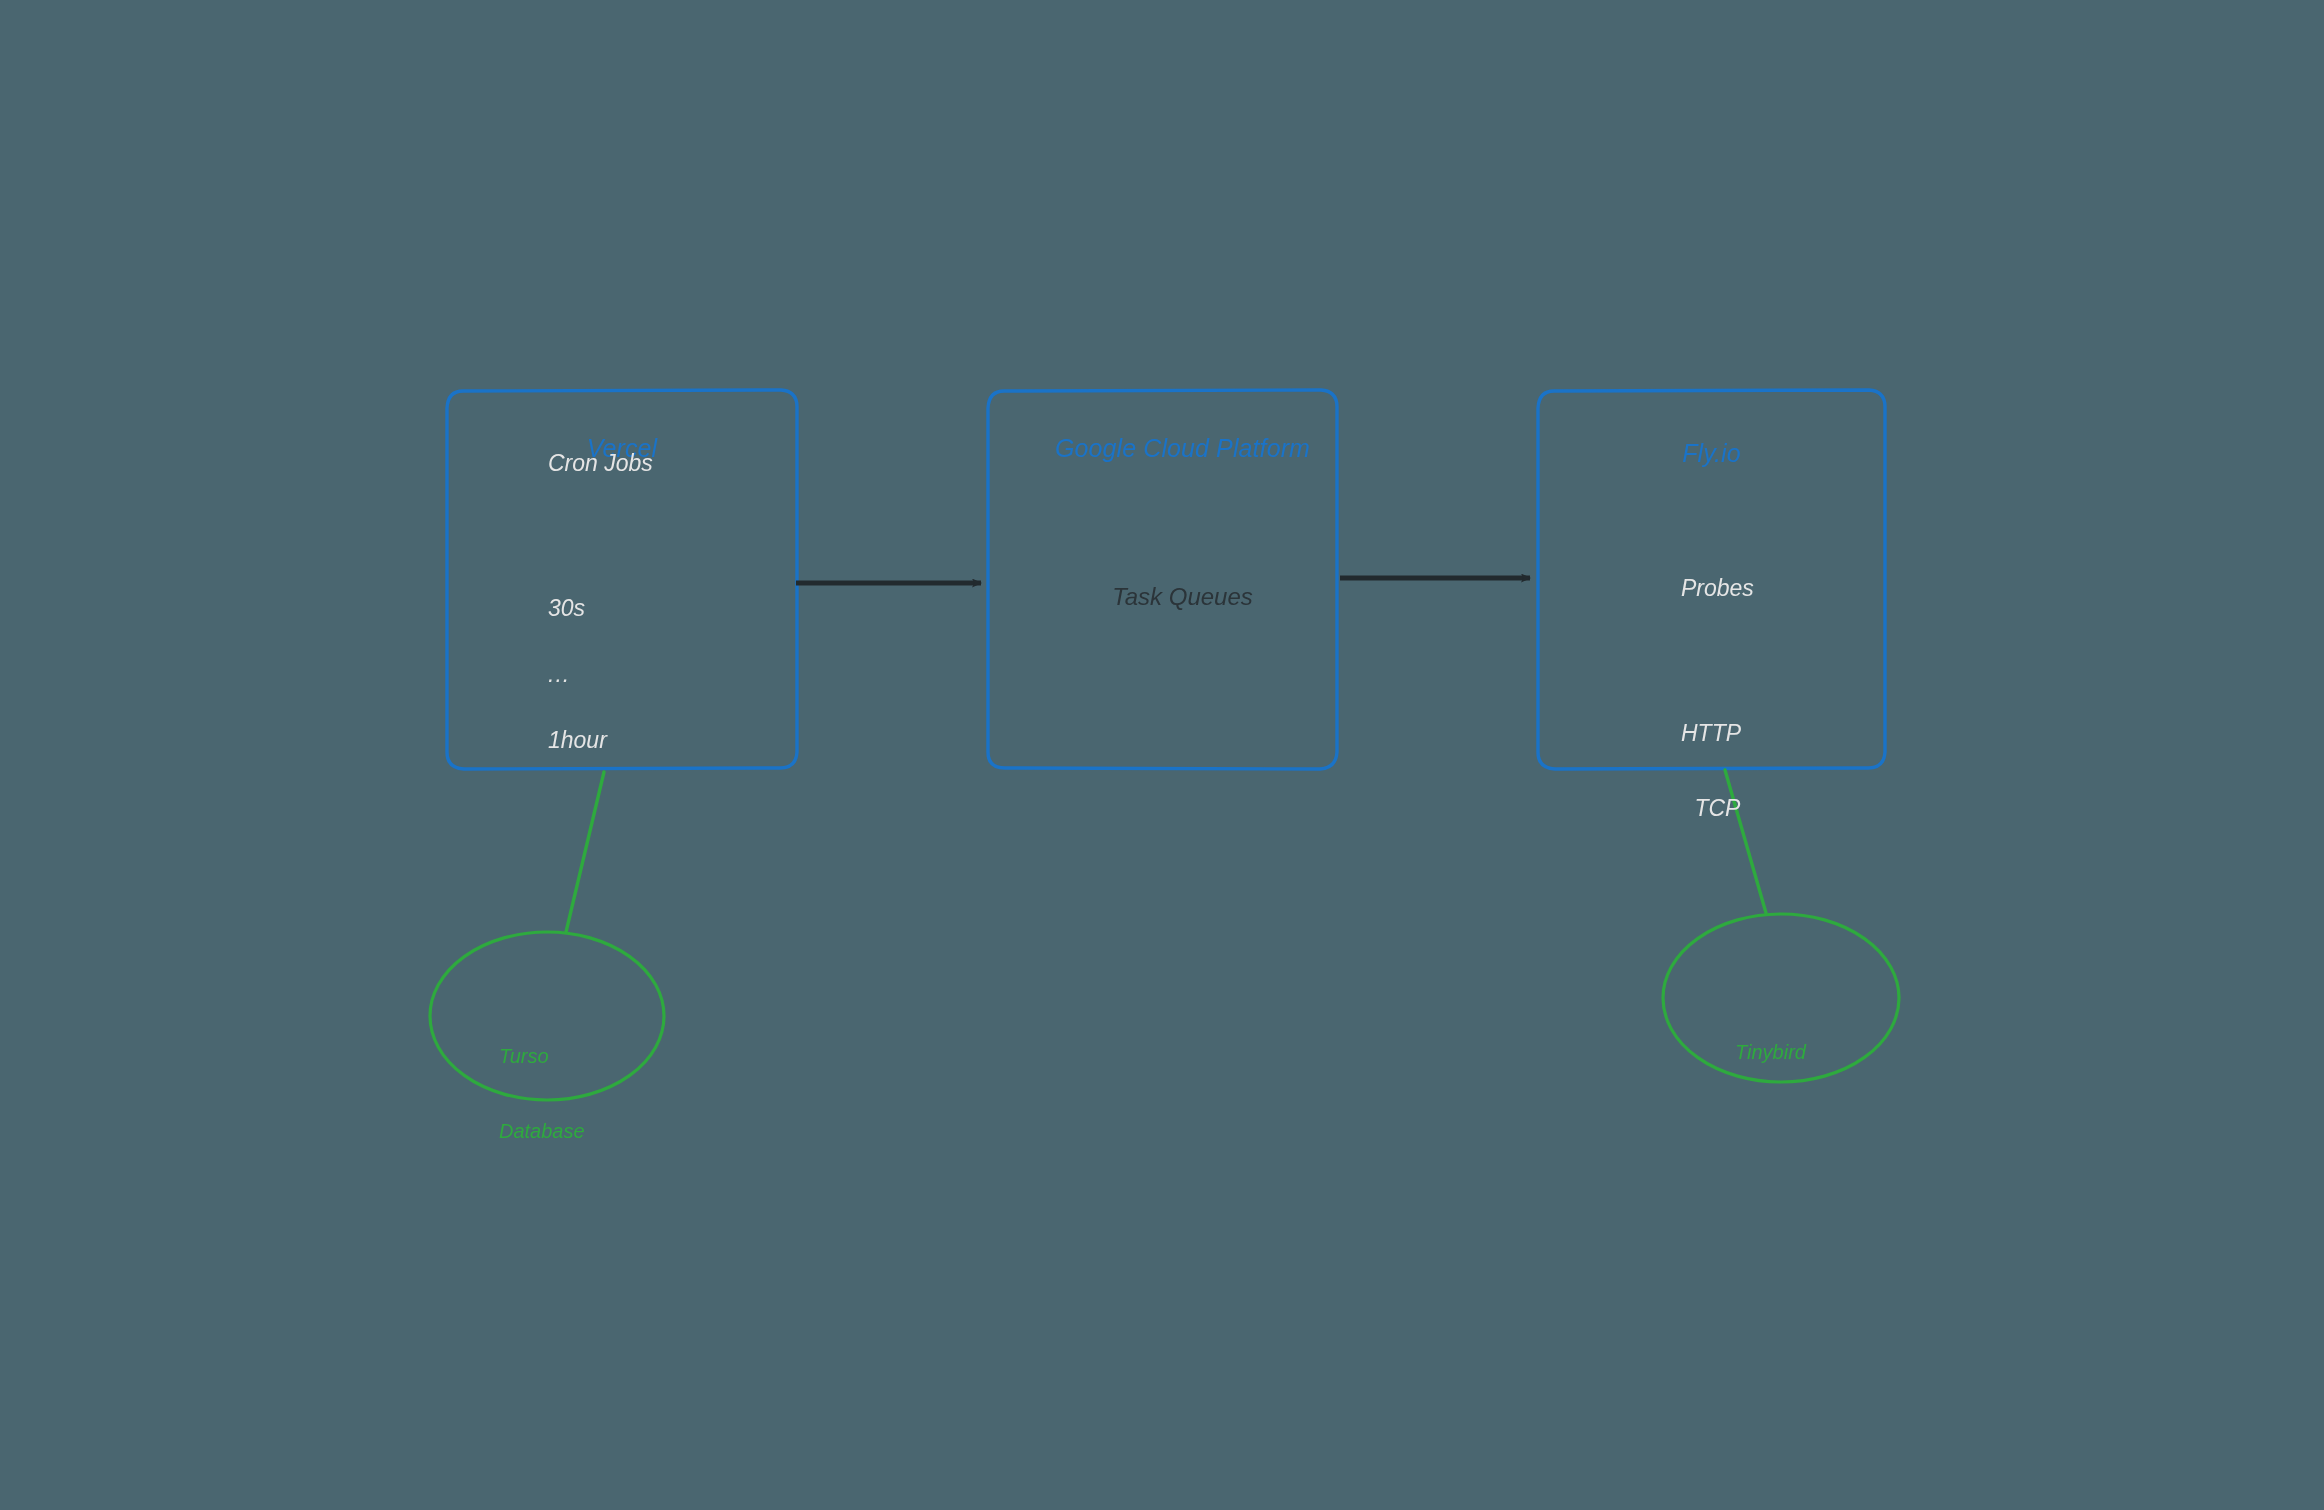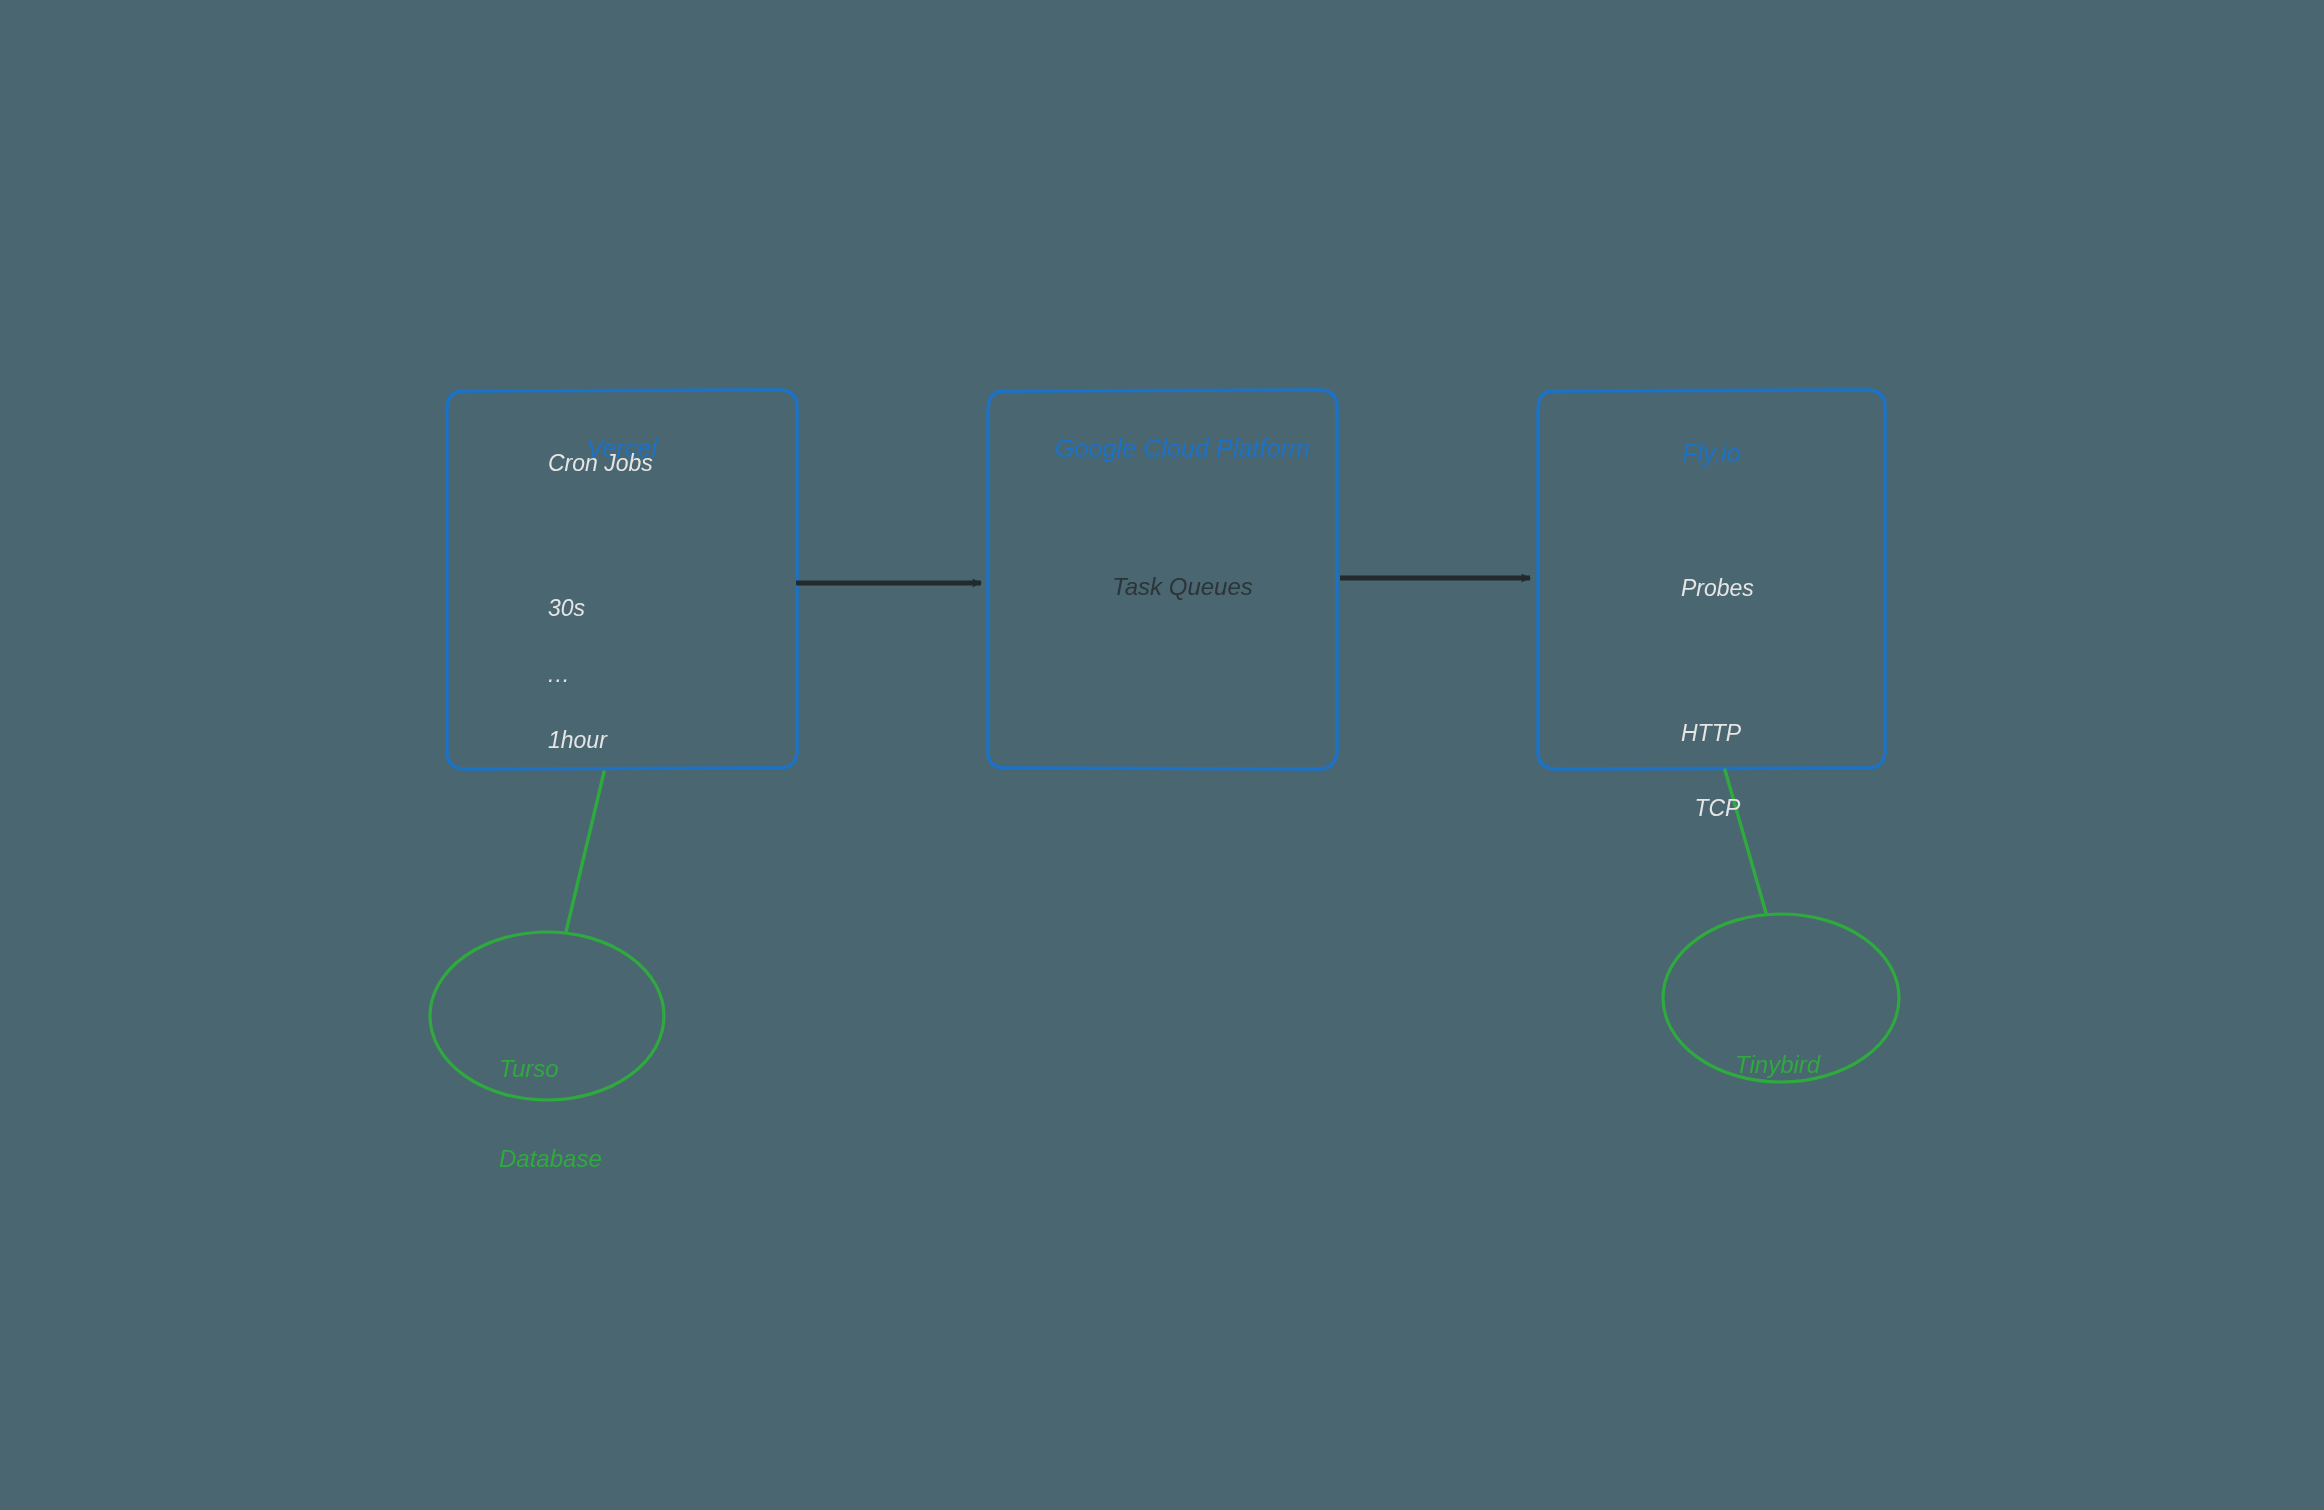--- a/index.html
+++ b/index.html
@@ -62,21 +62,21 @@
   .dots-line {
     display: block;
     font-size: 23px;
     letter-spacing: 1px;
     line-height: 0.75;
   }
   
   .ellipse-label {
     position: absolute;
     color: #2eaa3e;
-    font-size: 24px;
+    font-size: 20px;
     font-weight: 400;
     line-height: 1.25;
     white-space: pre;
     text-align: left;
   }
   .ellipse-label span {
     display: block;
   }
   
   .center-label {
@@ -125,21 +125,21 @@
       <span class="body-line">Cron Jobs</span>
       <span class="gap-line"></span>
       <span class="body-line">30s</span>
       <span class="dots-line">...</span>
       <span class="body-line">1hour</span>
     </div>
   </div>
 
   <div class="node-box" style="left:988px; top:390px; width:349px; height:379px;margin-left:20px;">
     <div class="node-title" style="top:44px;">Google Cloud Platform</div>
-    <div class="center-label" style="top:183px;">Task Queues</div>
+    <div class="center-label" style="top:193px;">Task Queues</div>
   </div>
 
   <div class="node-box" style="left:1538px; top:390px; width:347px; height:379px;">
     <div class="node-title" style="top:49px;">Fly.io</div>
     <div class="node-body" style="left:143px; top:141px;">
       <span class="body-line">Probes</span>
       <span class="gap-line"></span>
       <span class="body-line">HTTP</span>
       <span class="body-line" style="margin-top:6px;text-align:center;">TCP</span>
     </div>

